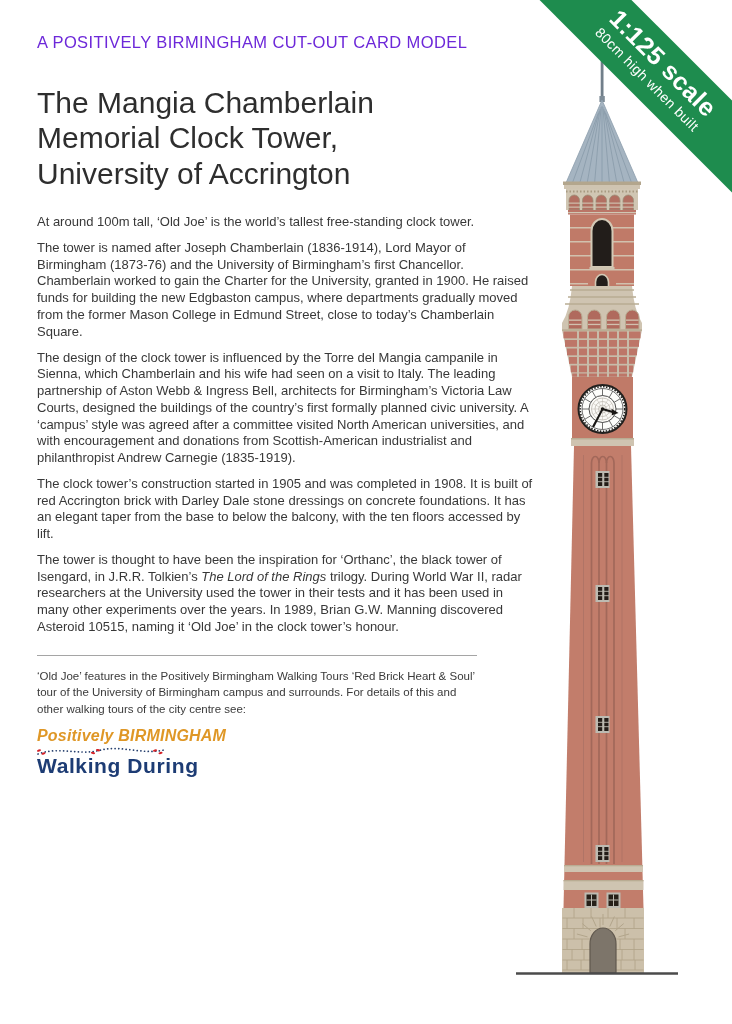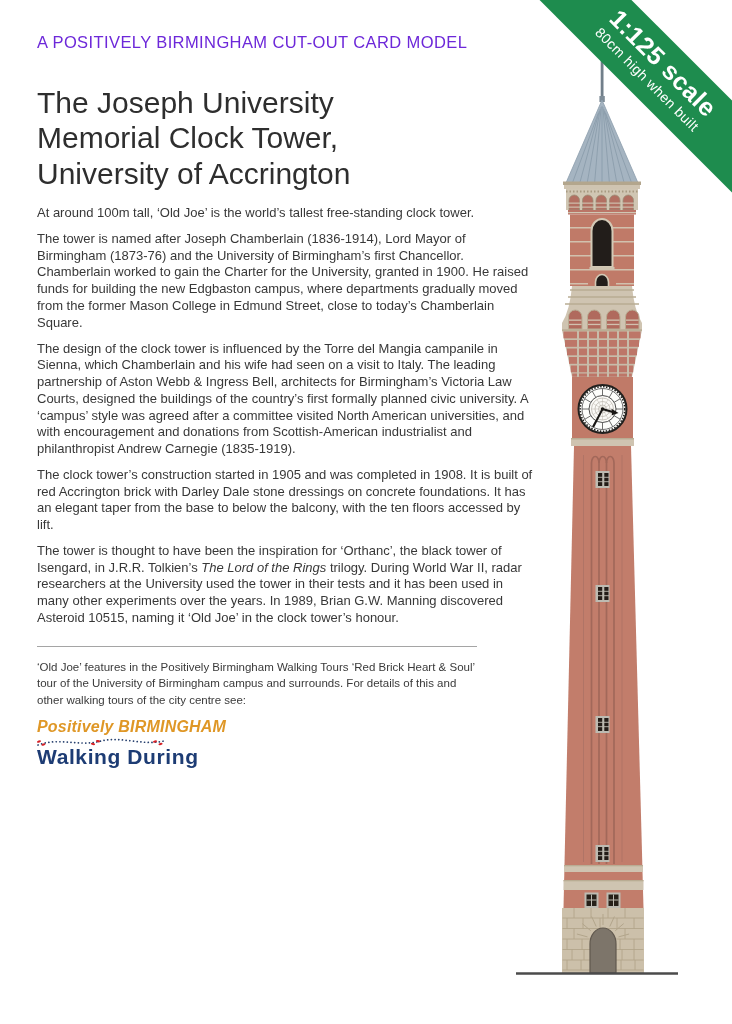--- a/index.html
+++ b/index.html
@@ -4,21 +4,21 @@
 <style>
   html,body{margin:0;padding:0;}
   body{width:732px;height:1024px;background:#ffffff;position:relative;overflow:hidden;
        font-family:"Liberation Sans",sans-serif;-webkit-font-smoothing:antialiased;}
   .content{position:absolute;left:37px;top:33px;width:496px;}
   .kicker{font-size:16.5px;letter-spacing:.4px;color:#6d28d9;}
   .title{margin-top:12px;color:#1b8a4c;font-size:57px;line-height:1.36;font-weight:400;letter-spacing:-0.5px;}
   .title div{white-space:nowrap;}
   .subtitle{margin-top:33px;font-size:30px;line-height:1.18;color:#2e2e2e;}
   .subtitle span{display:block;}
-  .bodytext{margin-top:14px;font-size:13px;line-height:1.29;color:#383838;width:496px;}
+  .bodytext{margin-top:23px;font-size:13px;line-height:1.29;color:#383838;width:496px;}
   .bodytext p{margin:0 0 9px 0;}
   .rule{border:none;border-top:1px solid #a5a5a5;margin:19px 0 0 0;width:440px;}
   .footnote{margin-top:12px;font-size:11.5px;line-height:1.45;color:#3a3a3a;width:440px;}
   .footnote .url{font-weight:bold;}
   .logo{margin-top:9px;width:150px;}
   .logo-top{font-size:16px;font-weight:bold;font-style:italic;color:#df9726;letter-spacing:.2px;white-space:nowrap;}
   .logo-feet{display:block;margin:-2px 0 -5px -2px;}
   .logo-bottom{font-size:21px;font-weight:bold;color:#1d3c74;letter-spacing:.6px;white-space:nowrap;}
   .tower{position:absolute;left:510px;top:40px;width:220px;height:940px;}
   .ribbon-wrap{position:absolute;top:0;right:0;width:260px;height:260px;overflow:hidden;pointer-events:none;}
@@ -28,21 +28,21 @@
   .ribbon .r2{font-size:14px;font-weight:500;letter-spacing:.4px;line-height:1.25;}
 </style>
 </head>
 <body>
 
 <div class="content">
   <div class="kicker">A POSITIVELY BIRMINGHAM CUT-OUT CARD MODEL</div>
 
 
   <div class="subtitle">
-    <span>The Joseph University</span>
+    <span>The Mangia Chamberlain</span>
     <span>Memorial Clock Tower,</span>
     <span>University of Accrington</span>
   </div>
 
   <div class="bodytext">
     <p>At around 100m tall, ‘Old Joe’ is the world’s tallest free-standing clock tower.</p>
     <p>The tower is named after Joseph Chamberlain (1836-1914), Lord Mayor of Birmingham (1873-76) and the University of Birmingham’s first Chancellor. Chamberlain worked to gain the Charter for the University, granted in 1900. He raised funds for building the new Edgbaston campus, where departments gradually moved from the former Mason College in Edmund Street, close to today’s Chamberlain Square.</p>
     <p>The design of the clock tower is influenced by the Torre del Mangia campanile in Sienna, which Chamberlain and his wife had seen on a visit to Italy. The leading partnership of Aston Webb &amp; Ingress Bell, architects for Birmingham’s Victoria Law Courts, designed the buildings of the country’s first formally planned civic university. A ‘campus’ style was agreed after a committee visited North American universities, and with encouragement and donations from Scottish-American industrialist and philanthropist Andrew Carnegie (1835-1919).</p>
     <p>The clock tower’s construction started in 1905 and was completed in 1908. It is built of red Accrington brick with Darley Dale stone dressings on concrete foundations. It has an elegant taper from the base to below the balcony, with the ten floors accessed by lift.</p>
     <p><span>The tower is thought to have been the inspiration for ‘Orthanc’, the black tower of Isengard, in J.R.R. Tolkien’s </span><i>The Lord of the Rings</i><span> trilogy. During World War II, radar researchers at the University used the tower in their tests and it has been used in many other experiments over the years. In 1989, Brian G.W. Manning discovered Asteroid 10515, naming it ‘Old Joe’ in the clock tower’s honour.</span></p>

